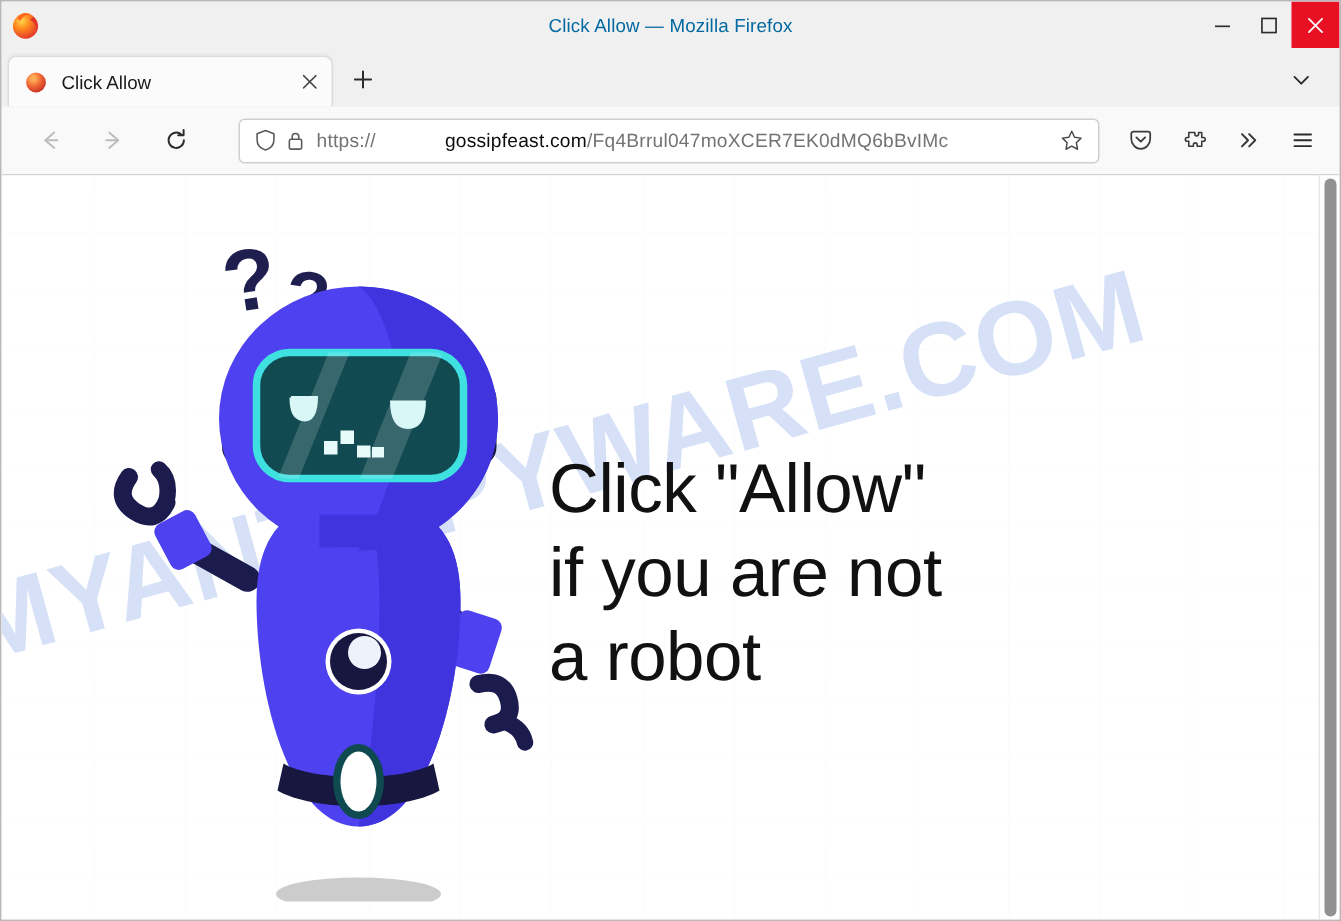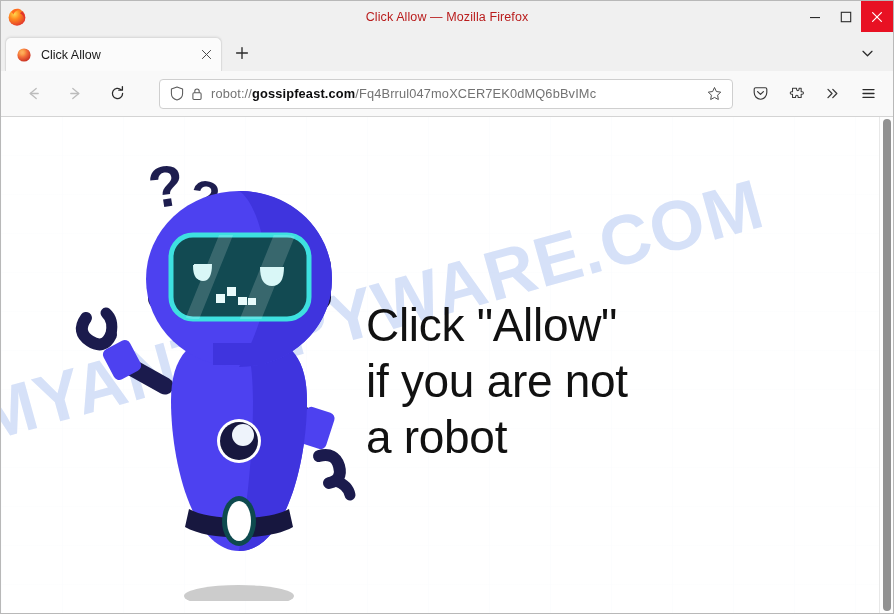--- a/index.html
+++ b/index.html
@@ -38,21 +38,21 @@
     width: 22px; height: 22px;
     margin-left: 5px;
     flex-shrink: 0;
     display: flex; align-items: center; justify-content: center;
   }
   #window-title {
     position: absolute;
     left: 0; right: 0;
     text-align: center;
     font-size: 12.5px;
-    color: #b91c1c;
+    color: #0369a1;
     letter-spacing: .1px;
     pointer-events: none;
   }
   #window-controls {
     position: absolute;
     right: 0; top: 0;
     height: 31px;
     display: flex;
     align-items: stretch;
   }
@@ -164,21 +164,21 @@
   #lock-icon-wrap { margin-right: 4px; }
   #url-text {
     flex: 1;
     font-size: 12.8px;
     white-space: nowrap;
     overflow: hidden;
     color: #737373;
     min-width: 0;
     letter-spacing: .15px;
   }
-  #url-text .host { color: #0c0c0d; font-weight: bold; }
+  #url-text .host { color: #0c0c0d; font-weight: normal; margin-left: 46px; }
   #bookmark-star {
     width: 22px; height: 22px;
     display: flex; align-items: center; justify-content: center;
     flex-shrink: 0;
   }
   .tb-icon {
     width: 30px; height: 30px;
     display: flex; align-items: center; justify-content: center;
     border-radius: 4px;
     flex-shrink: 0;
@@ -380,21 +380,21 @@
         <svg width="14" height="15" viewBox="0 0 14 15">
           <path d="M7 1 L12.6 3.1 V7.4 C12.6 10.7 10.2 13 7 14 C3.8 13 1.4 10.7 1.4 7.4 V3.1 Z" fill="none" stroke="#5a5a5a" stroke-width="1.05" stroke-linejoin="round"></path>
         </svg>
       </span>
       <span id="lock-icon-wrap">
         <svg width="12" height="14" viewBox="0 0 12 14">
           <rect x="1.9" y="5.8" width="8.2" height="6.6" rx="1.1" fill="none" stroke="#5a5a5a" stroke-width="1.05"></rect>
           <path d="M3.8 5.8 V4.2 a2.2 2.2 0 0 1 4.4 0 V5.8" fill="none" stroke="#5a5a5a" stroke-width="1.05"></path>
         </svg>
       </span>
-      <span id="url-text"><span>robot://</span><span class="host">gossipfeast.com</span><span>/Fq4Brrul047moXCER7EK0dMQ6bBvIMc</span></span>
+      <span id="url-text"><span>https://</span><span class="host">gossipfeast.com</span><span>/Fq4Brrul047moXCER7EK0dMQ6bBvIMc</span></span>
       <span id="bookmark-star">
         <svg width="15" height="15" viewBox="0 0 16 16">
           <path d="M8 1.6 L10 5.9 L14.6 6.5 L11.3 9.8 L12.1 14.4 L8 12.2 L3.9 14.4 L4.7 9.8 L1.4 6.5 L6 5.9 Z" fill="none" stroke="#4a4a4a" stroke-width="1.05" stroke-linejoin="round"></path>
         </svg>
       </span>
     </div>
 
     <div id="toolbar-right">
       <div class="tb-icon">
         <svg width="17" height="17" viewBox="0 0 17 17">

